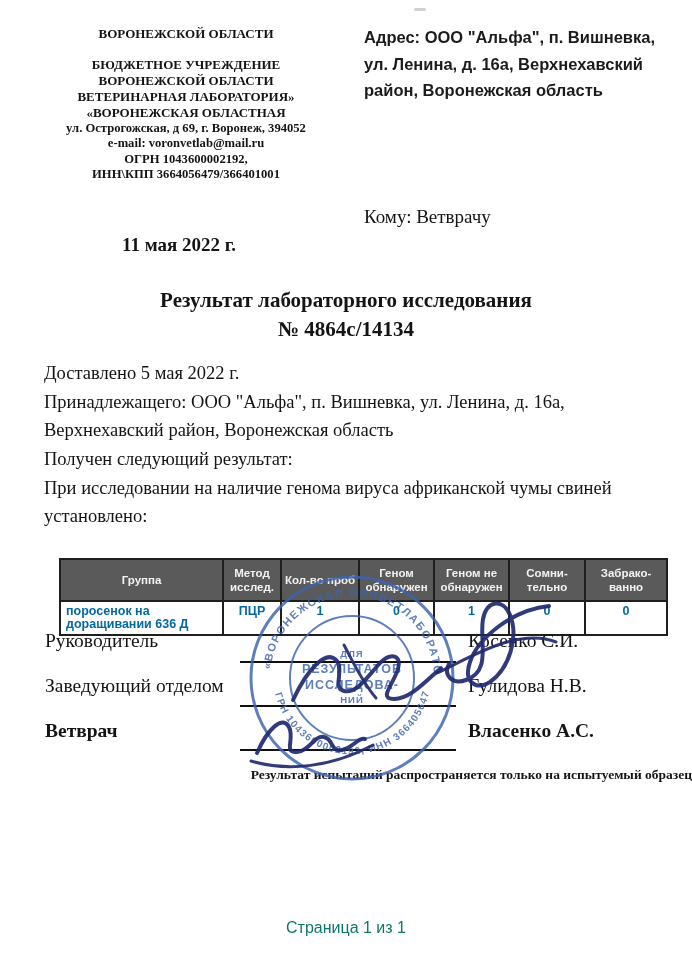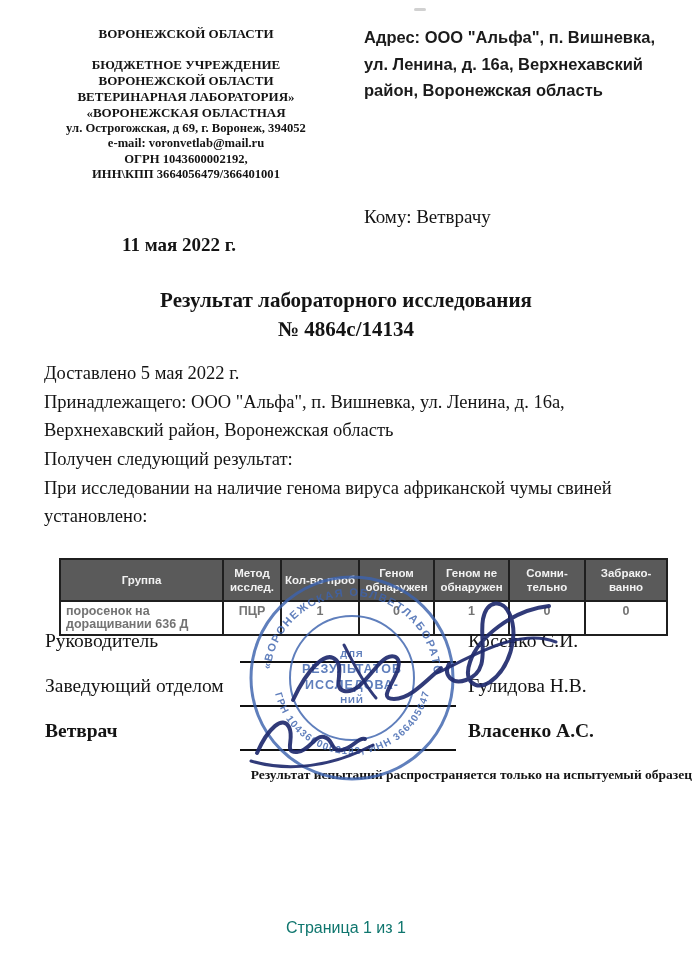--- a/index.html
+++ b/index.html
@@ -36,21 +36,21 @@
     border-collapse:collapse; table-layout:fixed;
     font-family:Liberation Sans, sans-serif;
     margin-top:12px;
   }
   table.results th {
     background:#5a5a5a; color:#f2f2f2; font-weight:bold;
     font-size:11.5px; line-height:14px; text-align:center; vertical-align:middle;
     border:2px solid #1f1f1f; padding:4px 2px; height:32px;
   }
   table.results td {
-    font-size:12.5px; font-weight:bold; line-height:13px; color:#737373;
+    font-size:12.5px; font-weight:bold; line-height:13px; color:#0369a1;
     border:2px solid #1f1f1f; text-align:center; vertical-align:top; padding:3px 3px;
     height:22px;
   }
   table.results td.c1 { text-align:left; padding-left:5px; }
 
   
   .sig-role { position:absolute; left:45px; font-size:19.5px; }
   .sig-name { position:absolute; left:468px; font-size:19.5px; }
   .r1 { top:630px; } .r2 { top:675px; } .r3 { top:720px;font-weight:bold; }
   .sig-line { position:absolute; left:240px; width:216px; border-top:2.5px solid #111; }

